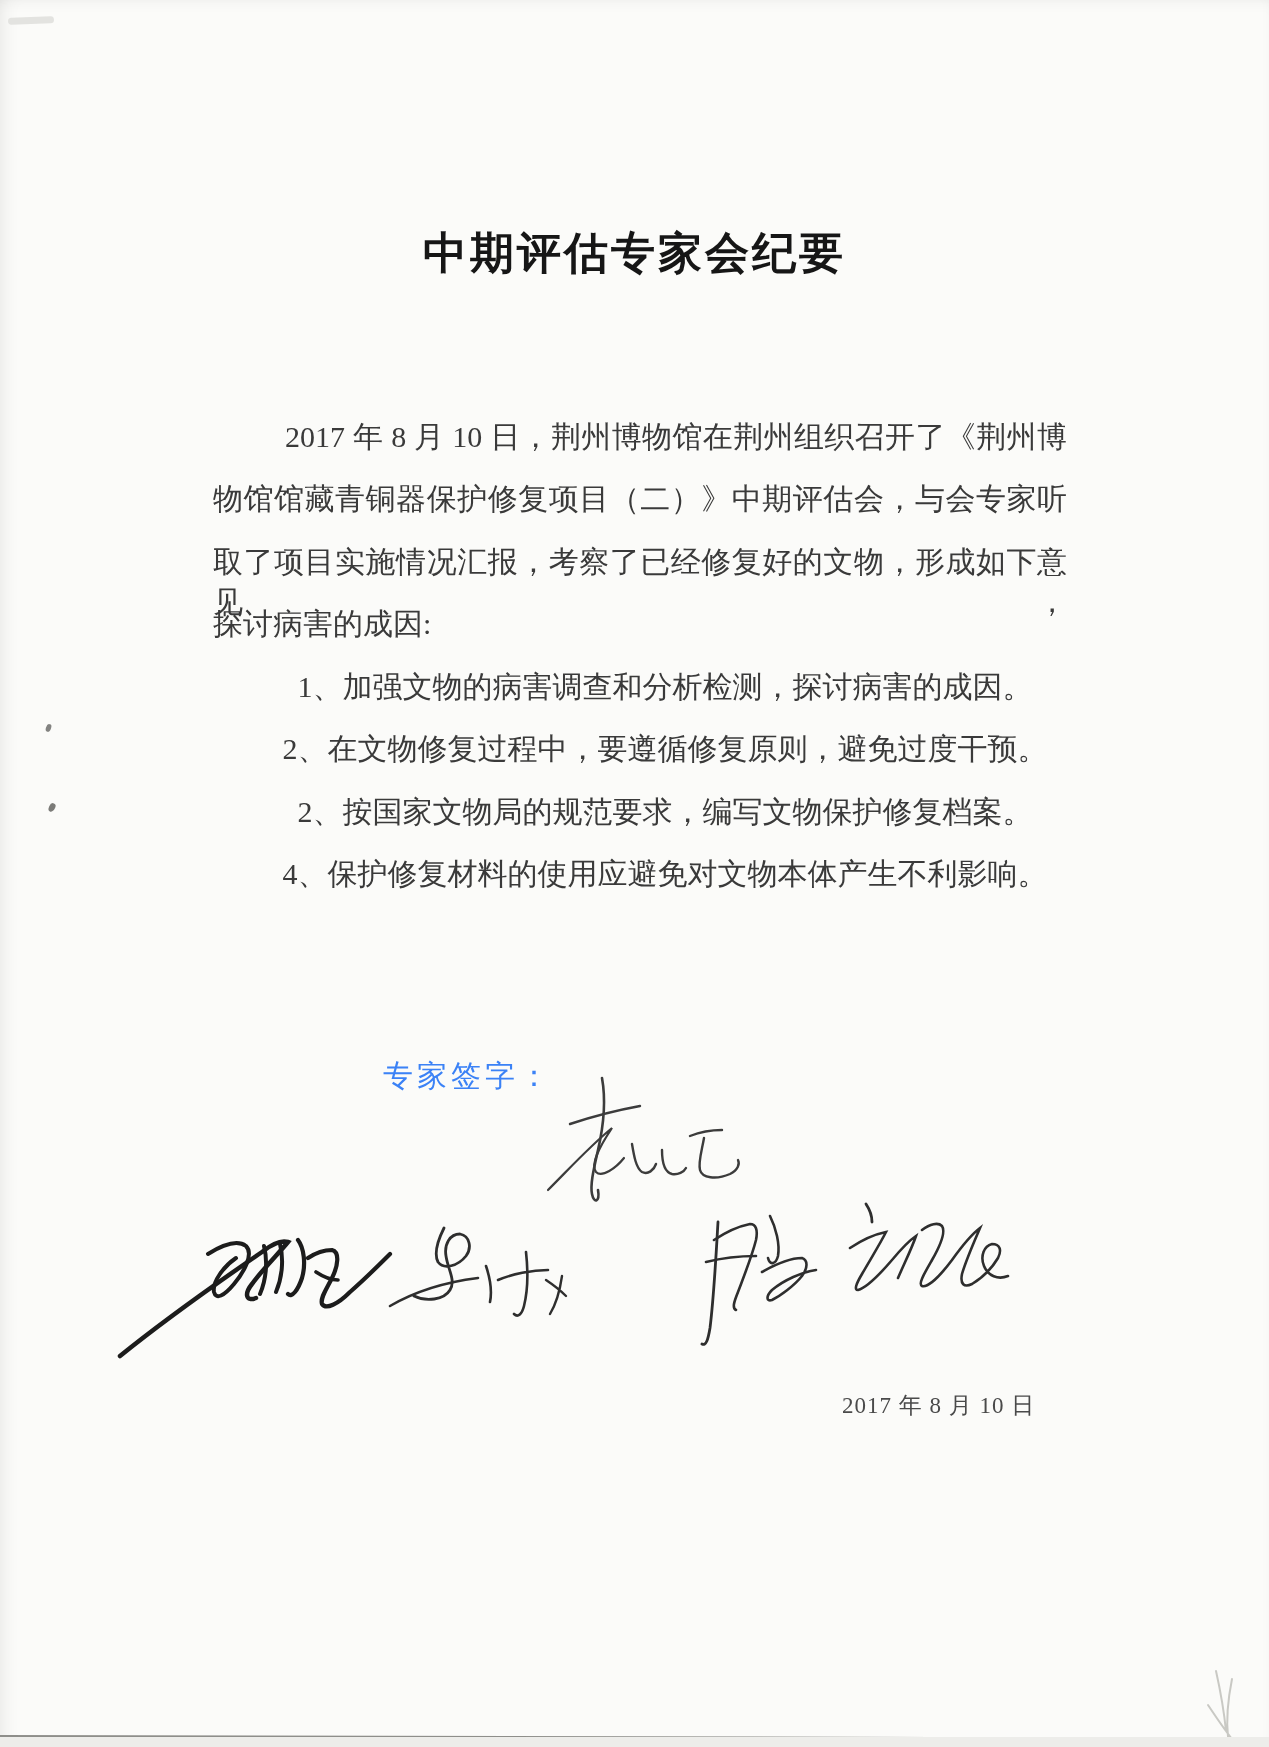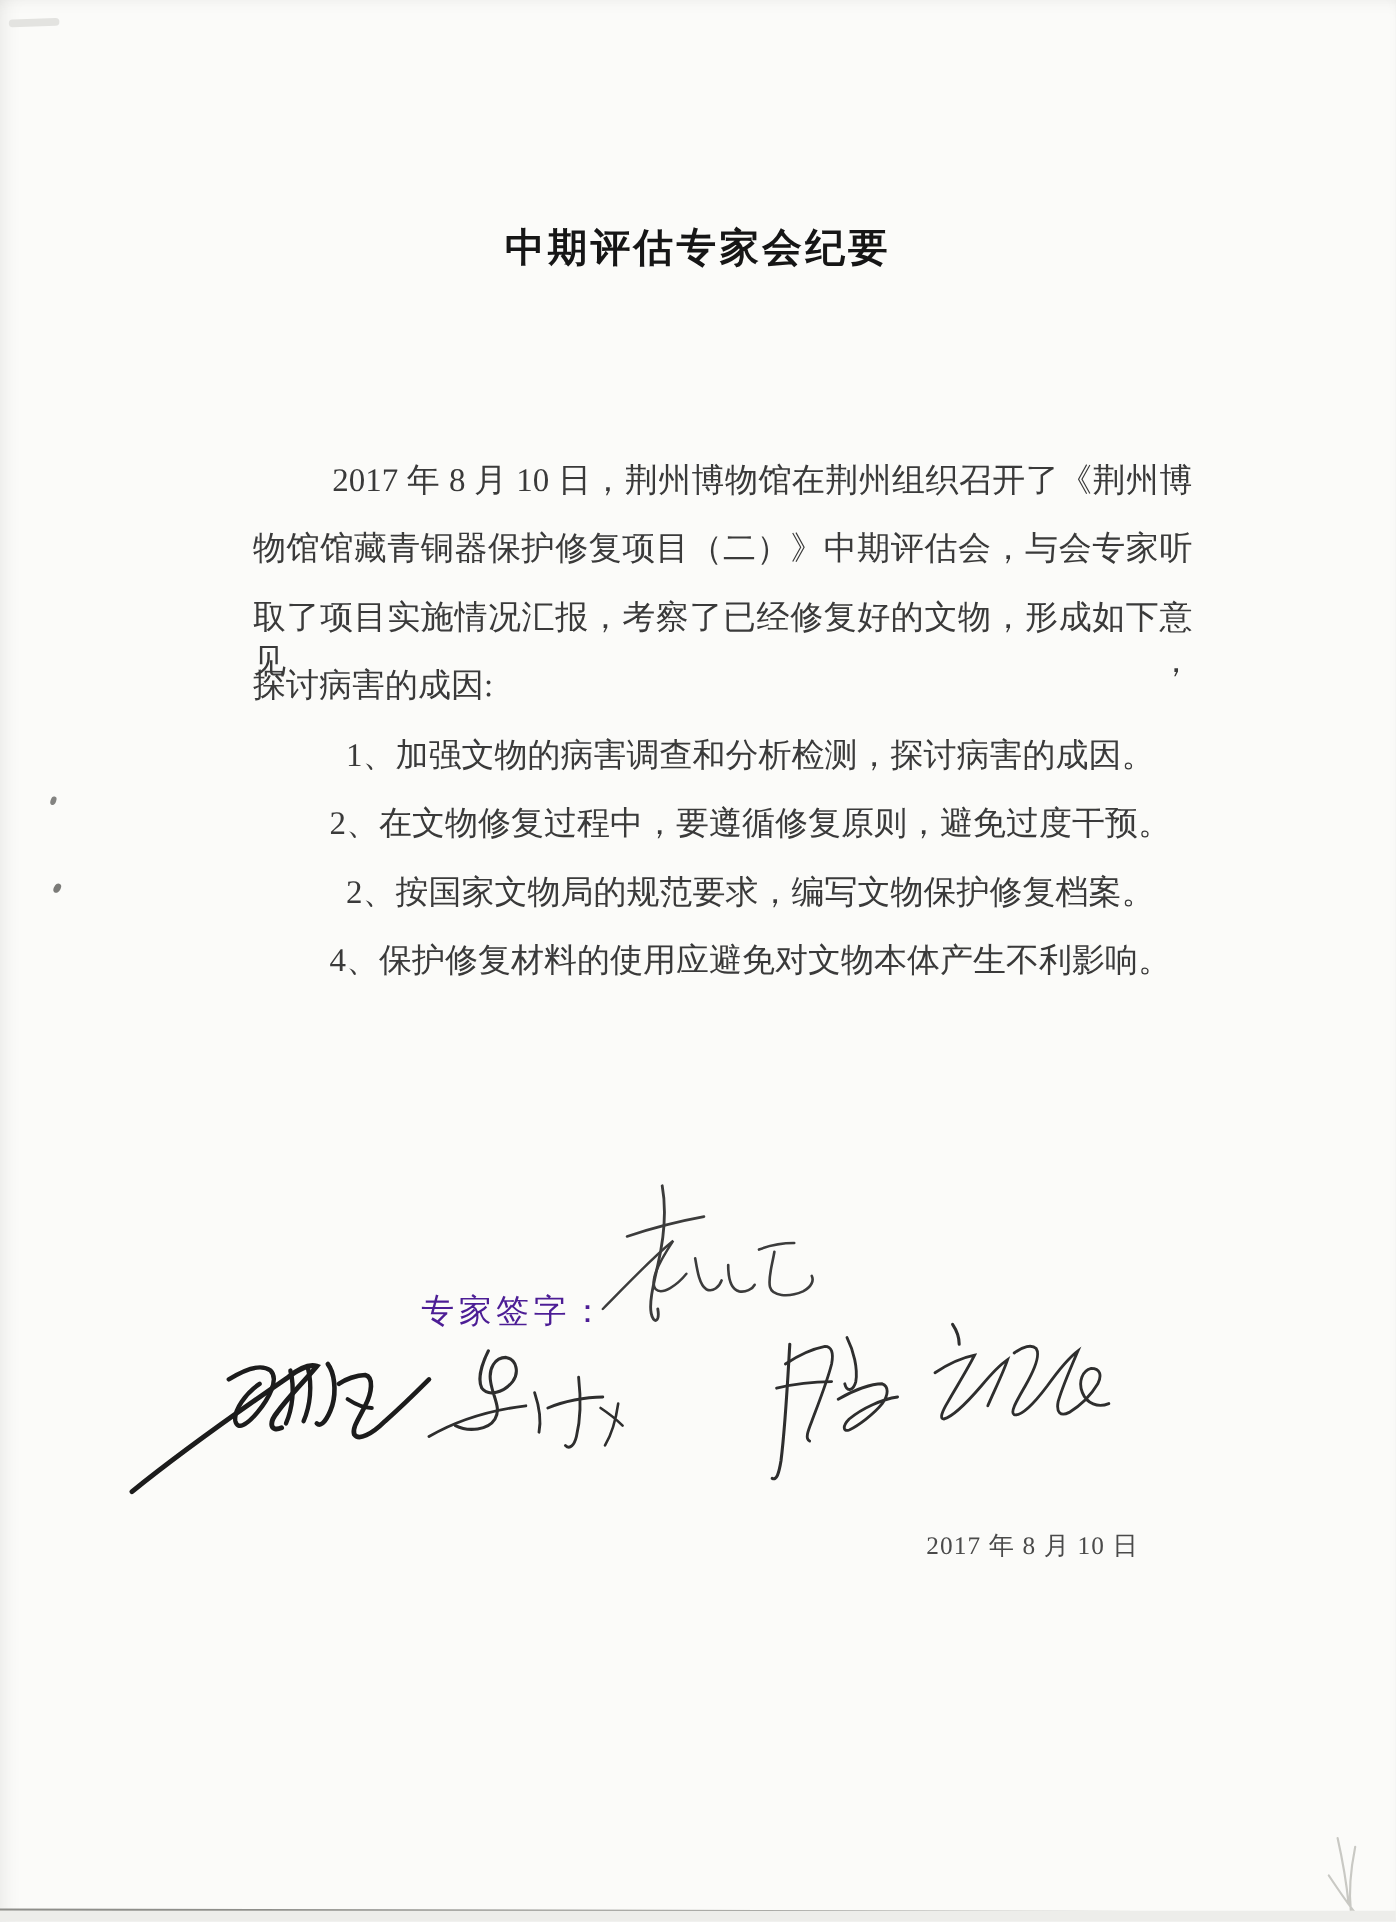--- a/index.html
+++ b/index.html
@@ -26,53 +26,53 @@
     text-align: center;
     color: #161616;
     font-family: "Liberation Sans", sans-serif;
     font-weight: bold;
   }
   .title-line1 {
     font-size: 36px;
     letter-spacing: 2px;
   }
   .title-line2 {
-    font-size: 36px;
+    font-size: 44px;
     letter-spacing: 3px;
-    margin-top: 8px;
+    margin-top: 31px;
   }
   .body-text {
     position: absolute;
     left: 213px;
     width: 854px;
     color: #343434;
   }
   .body-line {
     position: absolute;
-    left: 17px;
+    left: 0;
     width: 100%;
     font-size: 30px;
     line-height: 40px;
     white-space: nowrap;
     color: #3a3a3a;
   }
   .justified {
     white-space: normal;
     text-align: justify;
     text-align-last: justify;
   }
   .indent { padding-left: 72px; }
   .list-indent { padding-left: 50px; text-align: center; }
   .sig-label {
     position: absolute;
     left: 383px;
-    top: 1172px;
+    top: 1056px;
     font-size: 30px;
     letter-spacing: 4px;
-    color: #4c1d95;
+    color: #3b82f6;
   }
   .sig { position: absolute; }
   .sig svg { display: block; }
   .date-line {
     position: absolute;
     left: 842px;
     top: 1390px;
     font-size: 23px;
     color: #4a4a4a;
     letter-spacing: 1px;

